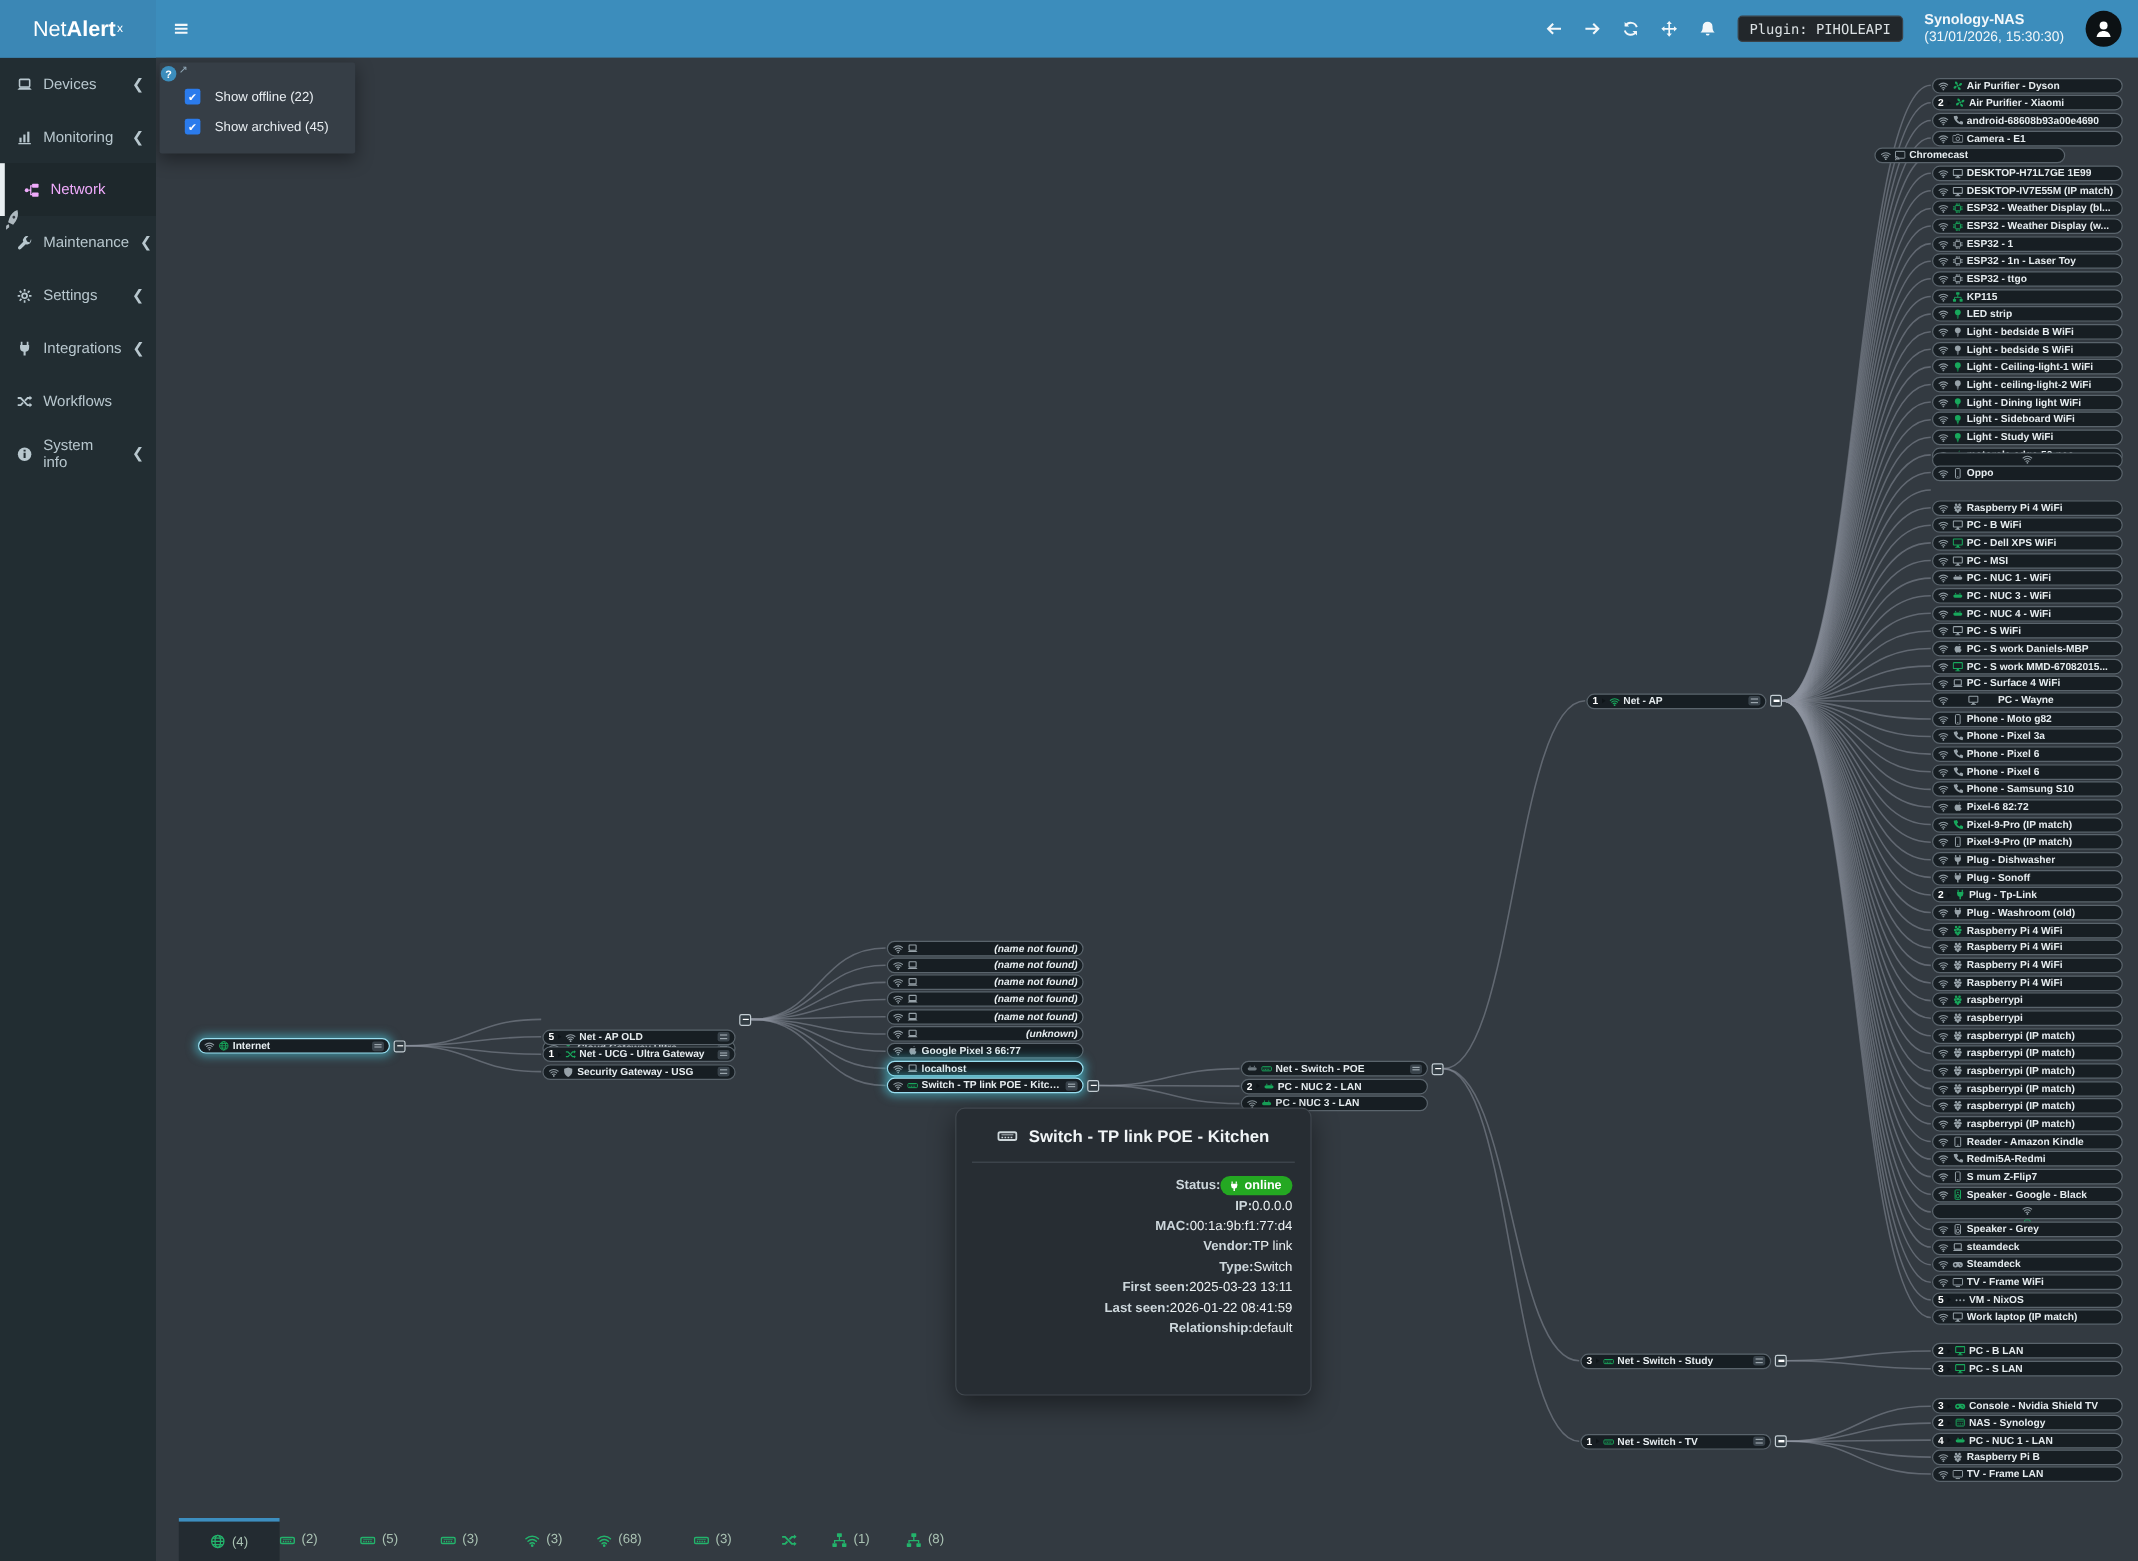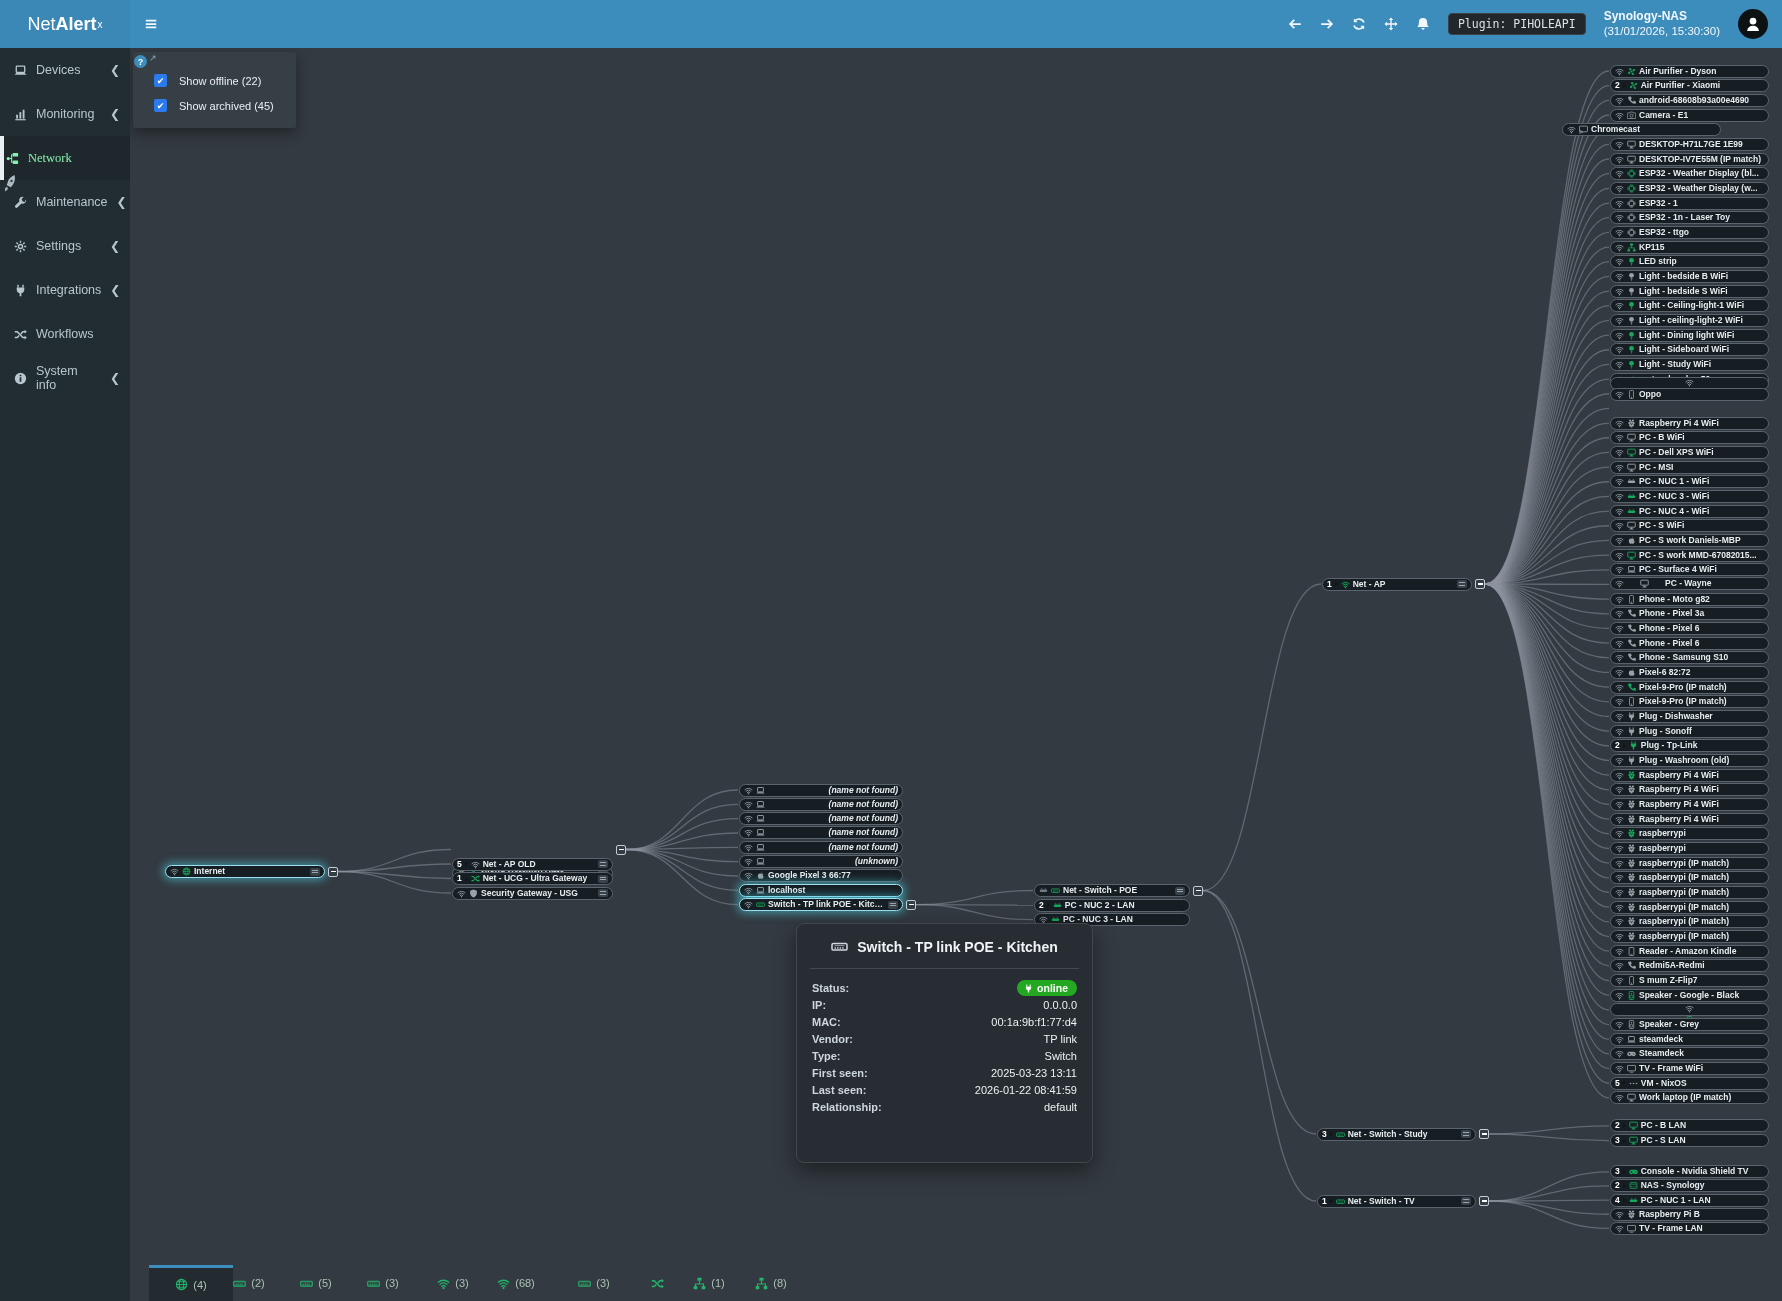--- a/index.html
+++ b/index.html
@@ -21,21 +21,21 @@
   #host-block{line-height:1.3;font-size:11.5px;text-align:left;}
   #host-block .host{font-weight:bold;font-size:12px;}
   #avatar{width:30px;height:30px;border-radius:50%;background:#0c1114;display:flex;align-items:center;
     justify-content:center;color:#fff;}
 
   
   #sidebar{position:absolute;left:0;top:48px;bottom:0;width:130px;background:#222d32;z-index:25;}
   .side-item{position:relative;height:44px;display:flex;align-items:center;gap:9px;padding:0 10px 0 14px;
     color:#b8c7ce;font-size:12.5px;cursor:pointer;box-sizing:border-box;}
   .side-item .chev{margin-left:auto;font-size:12px;color:#b8c7ce;}
-  .side-item.active{background:#1e282c;color:#86efac;border-left:4px solid #e9eff2;padding-left:2px;font-family:Liberation Serif, serif;}
+  .side-item.active{background:#1e282c;color:#f0abfc;border-left:4px solid #e9eff2;padding-left:16px;}
   #rocket{position:absolute;left:2px;top:176px;z-index:26;transform:rotate(-18deg);color:#aeb9bf;}
 
   
   #filters{position:absolute;left:133px;top:52px;width:163px;height:76px;background:#363e46;
     box-shadow:0 5px 14px rgba(0,0,0,.38);border-radius:2px;z-index:20;}
   #q-badge{position:absolute;left:1px;top:3px;width:13px;height:13px;border-radius:50%;background:#3c8dbc;
     color:#fff;font-size:9px;font-weight:bold;display:flex;align-items:center;justify-content:center;cursor:pointer;}
   #q-ext{position:absolute;left:16px;top:1px;color:#8fa6b5;font-size:9px;}
   .f-row{position:absolute;left:21px;display:flex;align-items:center;gap:12px;}
   .f-row.r1{top:22px;} .f-row.r2{top:47px;}
@@ -63,21 +63,21 @@
   .collapseBtn::after{content:"";position:absolute;left:1.5px;right:1.5px;top:50%;height:1.5px;
     margin-top:-1px;background:#fff;}
 
   
   #tooltip{position:absolute;left:796px;top:923px;width:297px;height:240px;background:#272d33;
     border:1px solid #40474e;border-radius:8px;box-shadow:0 8px 22px rgba(0,0,0,.45);z-index:10;
     box-sizing:border-box;padding:10px 15px;}
   .tt-title{display:flex;align-items:center;justify-content:center;gap:9px;color:#f0f4f6;
     font-size:14px;font-weight:bold;margin-top:4px;}
   .tt-hr{border-bottom:1px solid #424a51;margin:13px -2px 12px;}
-  .tt-row{display:flex;justify-content:space-between;align-items:center;font-size:11px;margin:3px 0;height:14px;}
+  .tt-row{display:flex;justify-content:flex-end;align-items:center;font-size:11px;margin:3px 0;height:14px;}
   .tt-row .k{font-weight:bold;color:#cdd7dc;}
   .tt-row .v{color:#ecf1f3;}
   #status-pill{background:#24a822;border-radius:9px;color:#fff;font-weight:bold;font-size:10.5px;
     padding:2px 9px 2px 7px;display:flex;gap:4px;align-items:center;}
 
   
   #tabs{position:absolute;left:130px;bottom:0;right:0;height:36px;z-index:6;}
   .tab{position:absolute;top:0;height:36px;display:flex;align-items:center;justify-content:center;
     gap:5px;color:#23b36b;cursor:pointer;box-sizing:border-box;}
   .tab .cnt{color:#aac2b3;font-size:11px;}

